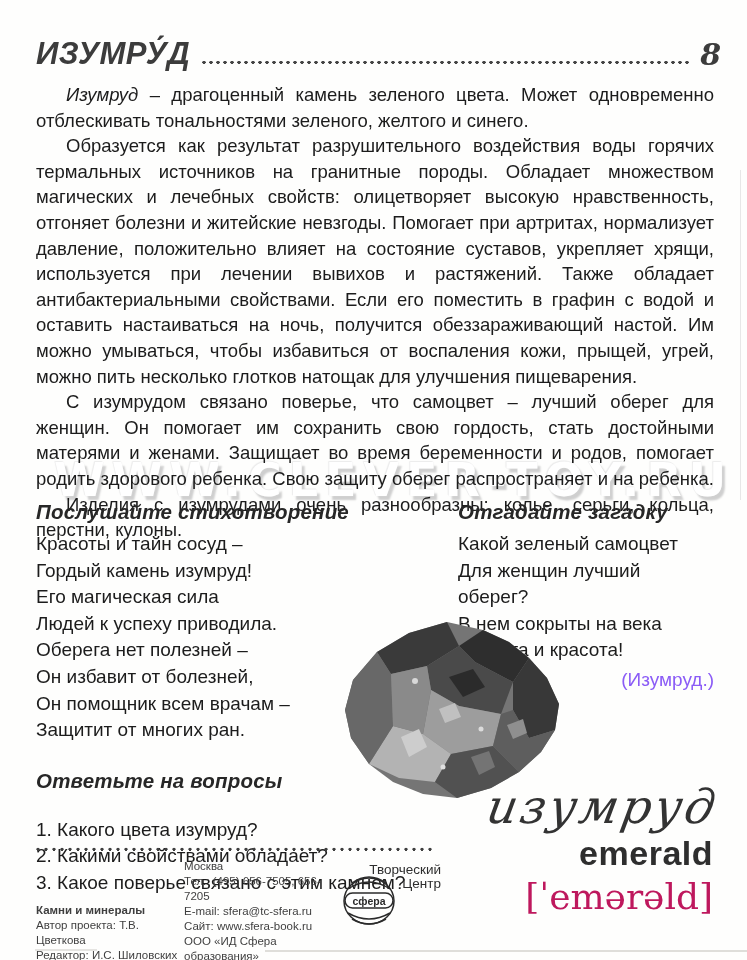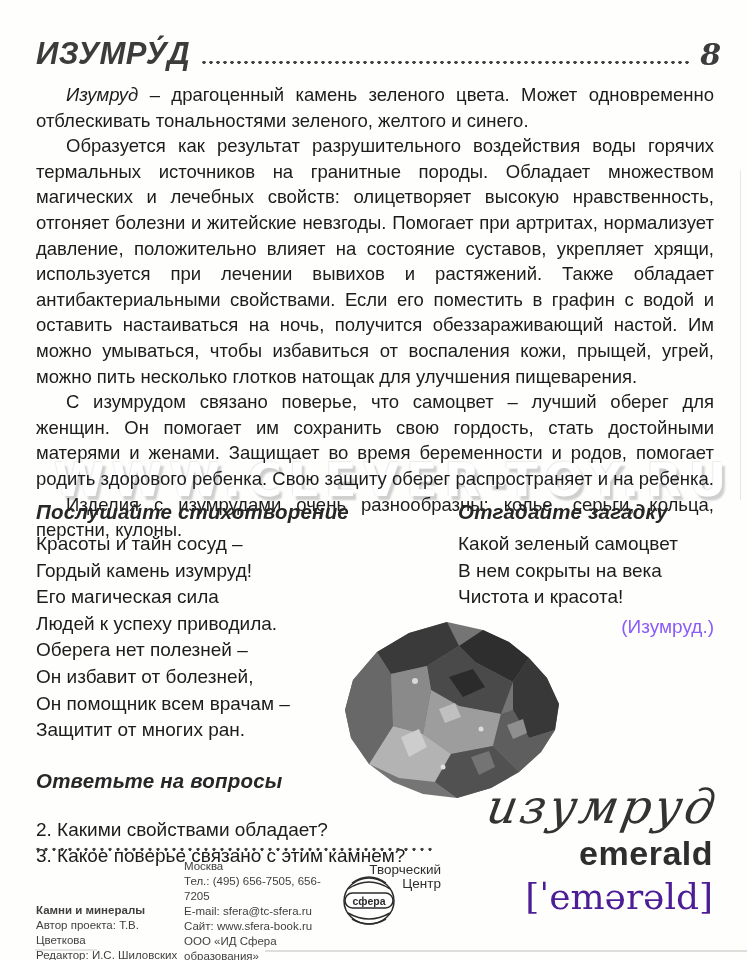--- a/index.html
+++ b/index.html
@@ -60,21 +60,21 @@
   
   .mineral { position:absolute; left:331px; top:617px; width:238px; height:198px; z-index:3; }
   
   .wordblock { position:absolute; top:781px; right:34px; text-align:right; z-index:4; color:#2b2b2b; }
   .word-script {
     font-family:"DejaVu Serif", serif; font-style:italic;
     font-size:47px; letter-spacing:3px; transform:skewX(-10deg);
     transform-origin:right bottom; line-height:52px; color:#333;
   }
   .word-english { font-size:34px; font-weight:bold; line-height:40px; letter-spacing:0.5px; color:#2e2e2e; }
-  .word-transcr { font-family:"DejaVu Serif", serif; font-size:36px; line-height:48px; color:#4c1d95; }
+  .word-transcr { font-family:"DejaVu Serif", serif; font-size:36px; line-height:48px; color:#be185d; }
   
   .footer { position:absolute; top:847px; left:36px; width:398px; z-index:2; color:#3f3f3f; }
   .fdots {
     height:5px; margin-bottom:7px;
     background-image:radial-gradient(circle at 2px 2.2px, #3f3f3f 1.4px, transparent 1.8px);
     background-size:8px 5px; background-repeat:repeat-x;
   }
   .fcols { display:flex; }
   .fcol1 { width:148px; }
   .fcol2 { width:158px; }
@@ -110,27 +110,29 @@
     <div class="sect-head">Послушайте стихотворение</div>
     <div class="vline">Красоты и тайн сосуд –</div>
     <div class="vline">Гордый камень изумруд!</div>
     <div class="vline">Его магическая сила</div>
     <div class="vline">Людей к успеху приводила.</div>
     <div class="vline">Оберега нет полезней –</div>
     <div class="vline">Он избавит от болезней,</div>
     <div class="vline">Он помощник всем врачам –</div>
     <div class="vline">Защитит от многих ран.</div>
     <div class="sect-head questions-head">Ответьте на вопросы</div>
+    <div class="vline">1. Какого цвета изумруд?</div>
     <div class="vline">2. Какими свойствами обладает?</div>
     <div class="vline">3. Какое поверье связано с этим камнем?</div>
   </div>
 
   <div class="col-right">
     <div class="sect-head">Отгадайте загадку</div>
     <div class="vline">Какой зеленый самоцвет</div>
+    <div class="vline">Для женщин лучший оберег?</div>
     <div class="vline">В нем сокрыты на века</div>
     <div class="vline">Чистота и красота!</div>
     <div class="answer">(Изумруд.)</div>
   </div>
 
   <div class="mineral">
     <svg width="238" height="198" viewBox="0 0 238 198" xmlns="http://www.w3.org/2000/svg">
       <path d="M78,16 L116,5 L152,13 L178,25 L198,41 L216,61 L228,87 L224,113 L210,135 L188,155 L160,171 L126,181 L92,177 L62,165 L38,147 L20,121 L14,93 L22,63 L46,35 Z" fill="#757575"></path>
       <path d="M46,35 L78,16 L116,5 L128,29 L96,49 L60,57 Z" fill="#3a3a3a"></path>
       <path d="M152,13 L178,25 L198,41 L182,65 L144,45 L128,29 Z" fill="#2e2e2e"></path>

